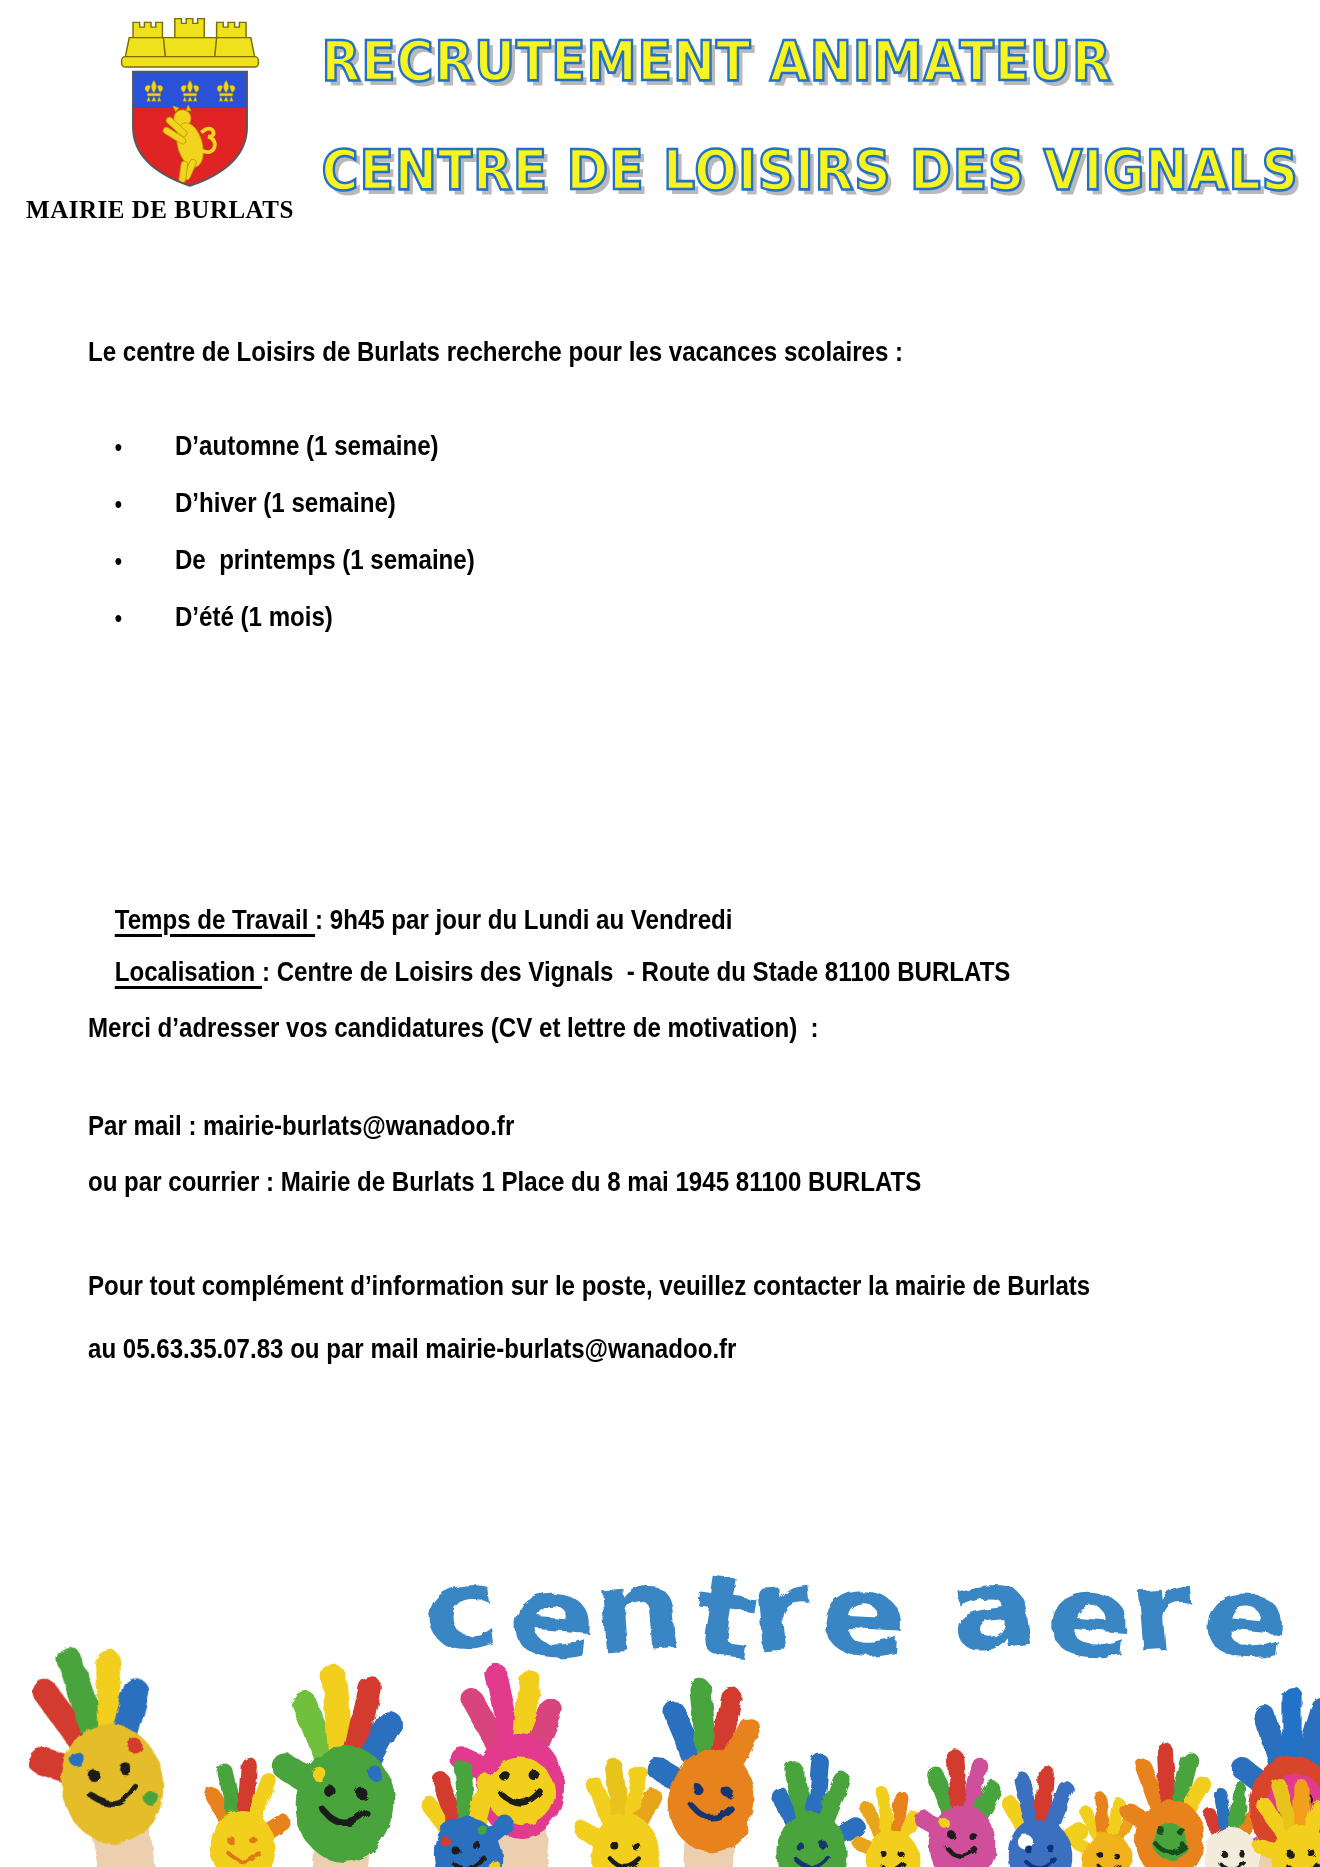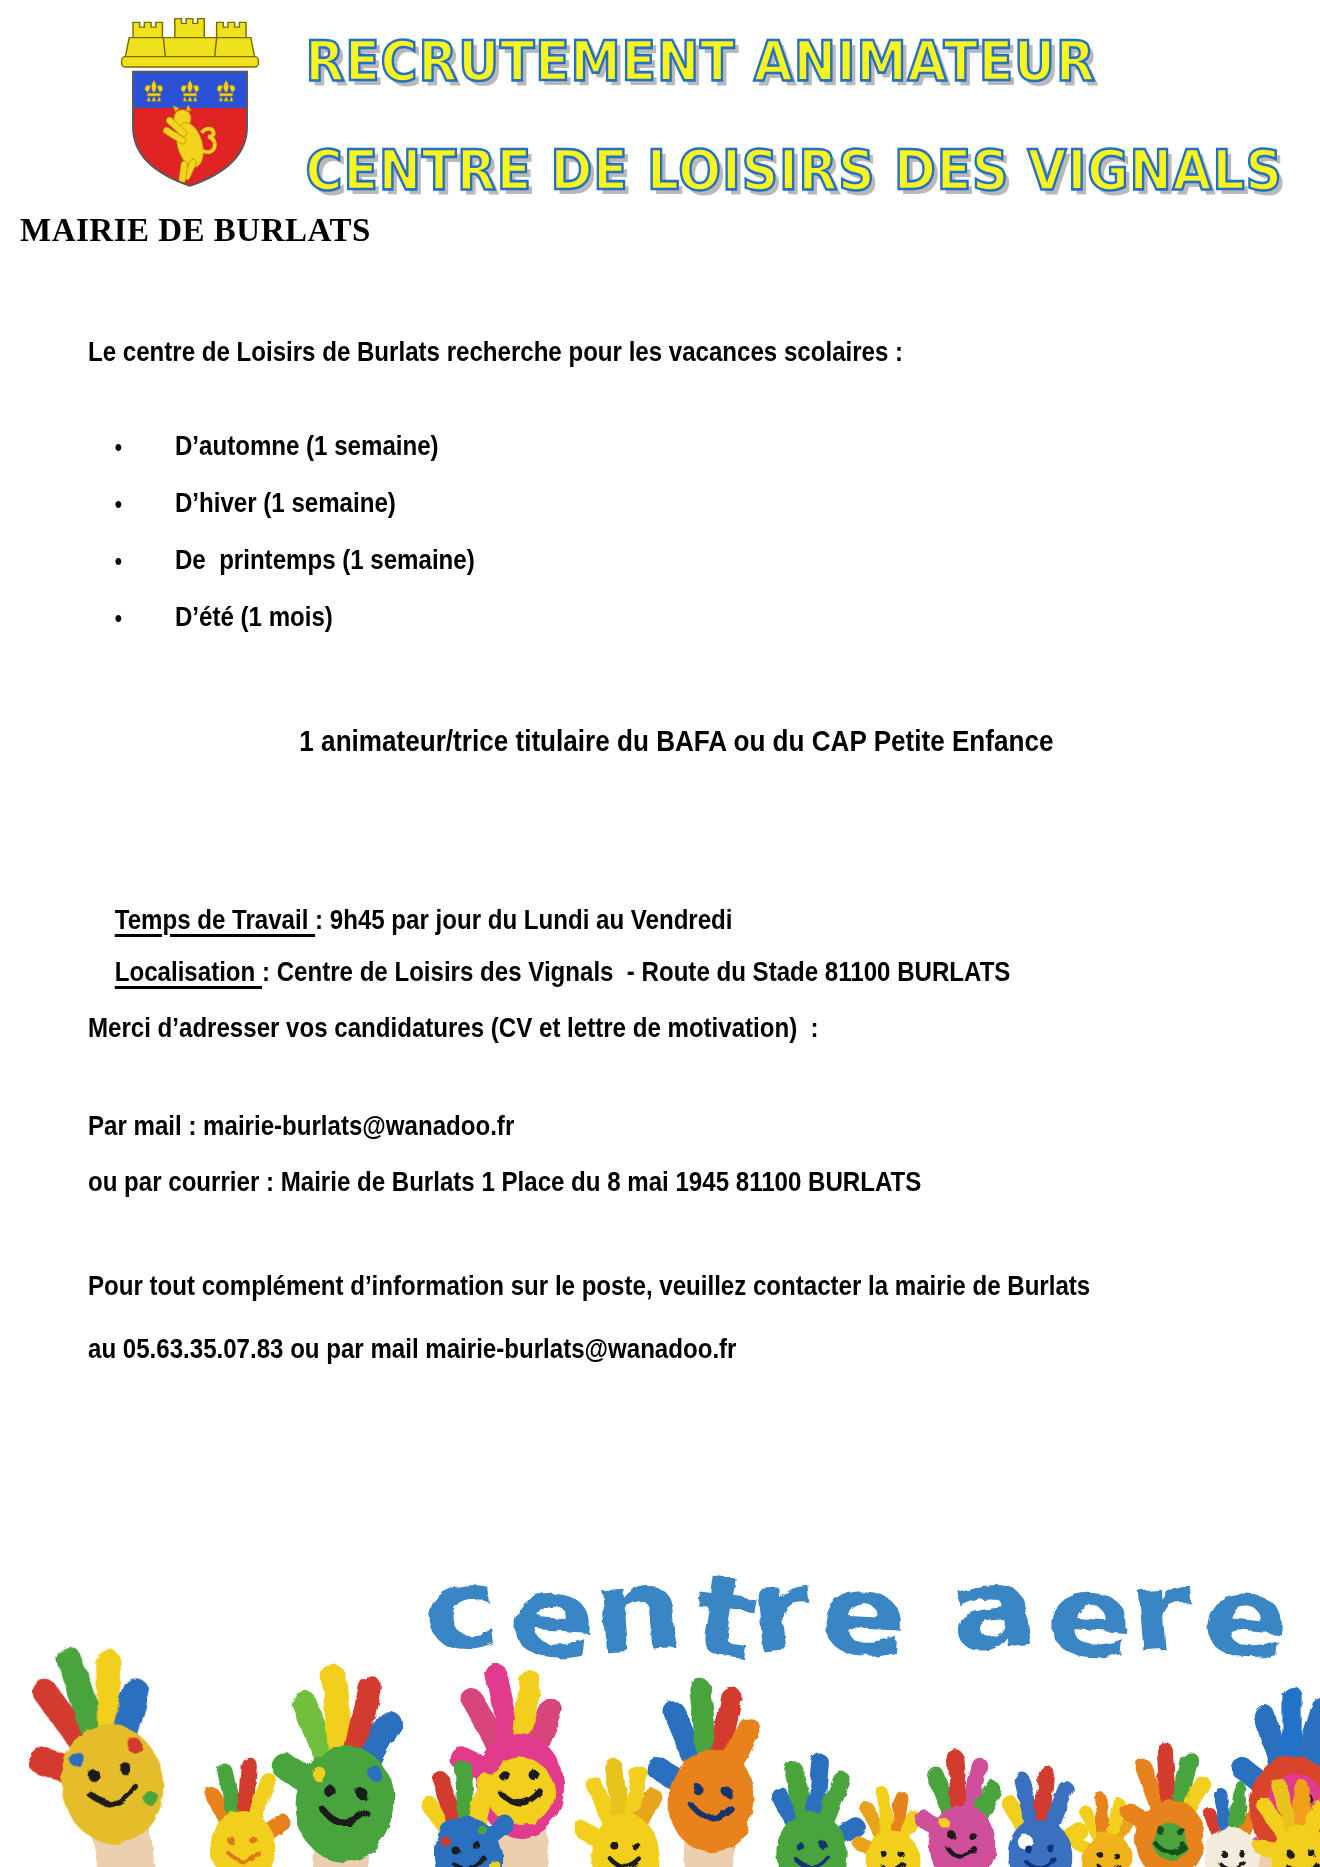--- a/index.html
+++ b/index.html
@@ -1,23 +1,23 @@
 <!DOCTYPE html>
 <html><head>
 <meta charset="utf-8">
 <style>
   html,body{margin:0;padding:0;background:#fff;}
   .page{position:relative;width:1320px;height:1867px;background:#ffffff;overflow:hidden;
         font-family:"Liberation Sans",sans-serif;color:#000;}
   
   .logo{position:absolute;left:95px;top:10px;width:190px;height:192px;}
-  .org-name{position:absolute;left:20px;top:212px;width:280px;text-align:center;
-            font-family:"Liberation Serif",serif;font-weight:700;font-size:33px;
+  .org-name{position:absolute;left:20px;top:196px;width:280px;text-align:center;
+            font-family:"Liberation Serif",serif;font-weight:700;font-size:25px;
             letter-spacing:.5px;white-space:pre;}
-  .titles{position:absolute;left:264px;top:28px;width:830px;text-align:center;}
+  .titles{position:absolute;left:280px;top:28px;width:830px;text-align:center;}
   .title{display:block;font-family:"DejaVu Sans",sans-serif;font-weight:700;font-size:56px;
          color:#f8f41d;-webkit-text-stroke:2.6px #2470c6;text-shadow:5px 5px 0 #b9b9b9;
          transform:scaleX(.9);transform-origin:50% 50%;white-space:pre;letter-spacing:1px;}
   .title2{margin-top:44px;}
   
   .bodyline{position:absolute;left:88px;font-weight:700;font-size:28px;line-height:1.15;
             white-space:pre;transform:scaleX(.86);transform-origin:0 50%;}
   .bullet-row{position:absolute;left:88px;font-weight:700;font-size:28px;white-space:pre;
               transform:scaleX(.86);transform-origin:0 50%;}
   .bullet-dot{display:inline-block;width:70px;font-size:24px;}
@@ -94,23 +94,20 @@
   <div class="bullet-row" style="top:455px">
     <span class="bullet-dot">•</span><span>D’hiver (1 semaine)</span>
   </div>
   <div class="bullet-row" style="top:512px">
     <span class="bullet-dot">•</span><span>De  printemps (1 semaine)</span>
   </div>
   <div class="bullet-row" style="top:569px">
     <span class="bullet-dot">•</span><span>D’été (1 mois)</span>
   </div>
 
-  <div class="centerline" style="top:690px">
-    <span>1 animateur/trice titulaire du BAFA ou du CAP Petite Enfance</span>
-  </div>
 
   <div class="bodyline" style="top:872px">
     <span class="u">Temps de Travail </span><span>: 9h45 par jour du Lundi au Vendredi</span>
   </div>
   <div class="bodyline" style="top:924px">
     <span class="u">Localisation </span><span>: Centre de Loisirs des Vignals  - Route du Stade 81100 BURLATS</span>
   </div>
 
   <div class="bodyline" style="top:1012px">Merci d’adresser vos candidatures (CV et lettre de motivation)  :</div>
   <div class="bodyline" style="top:1110px">Par mail : mairie-burlats@wanadoo.fr</div>

